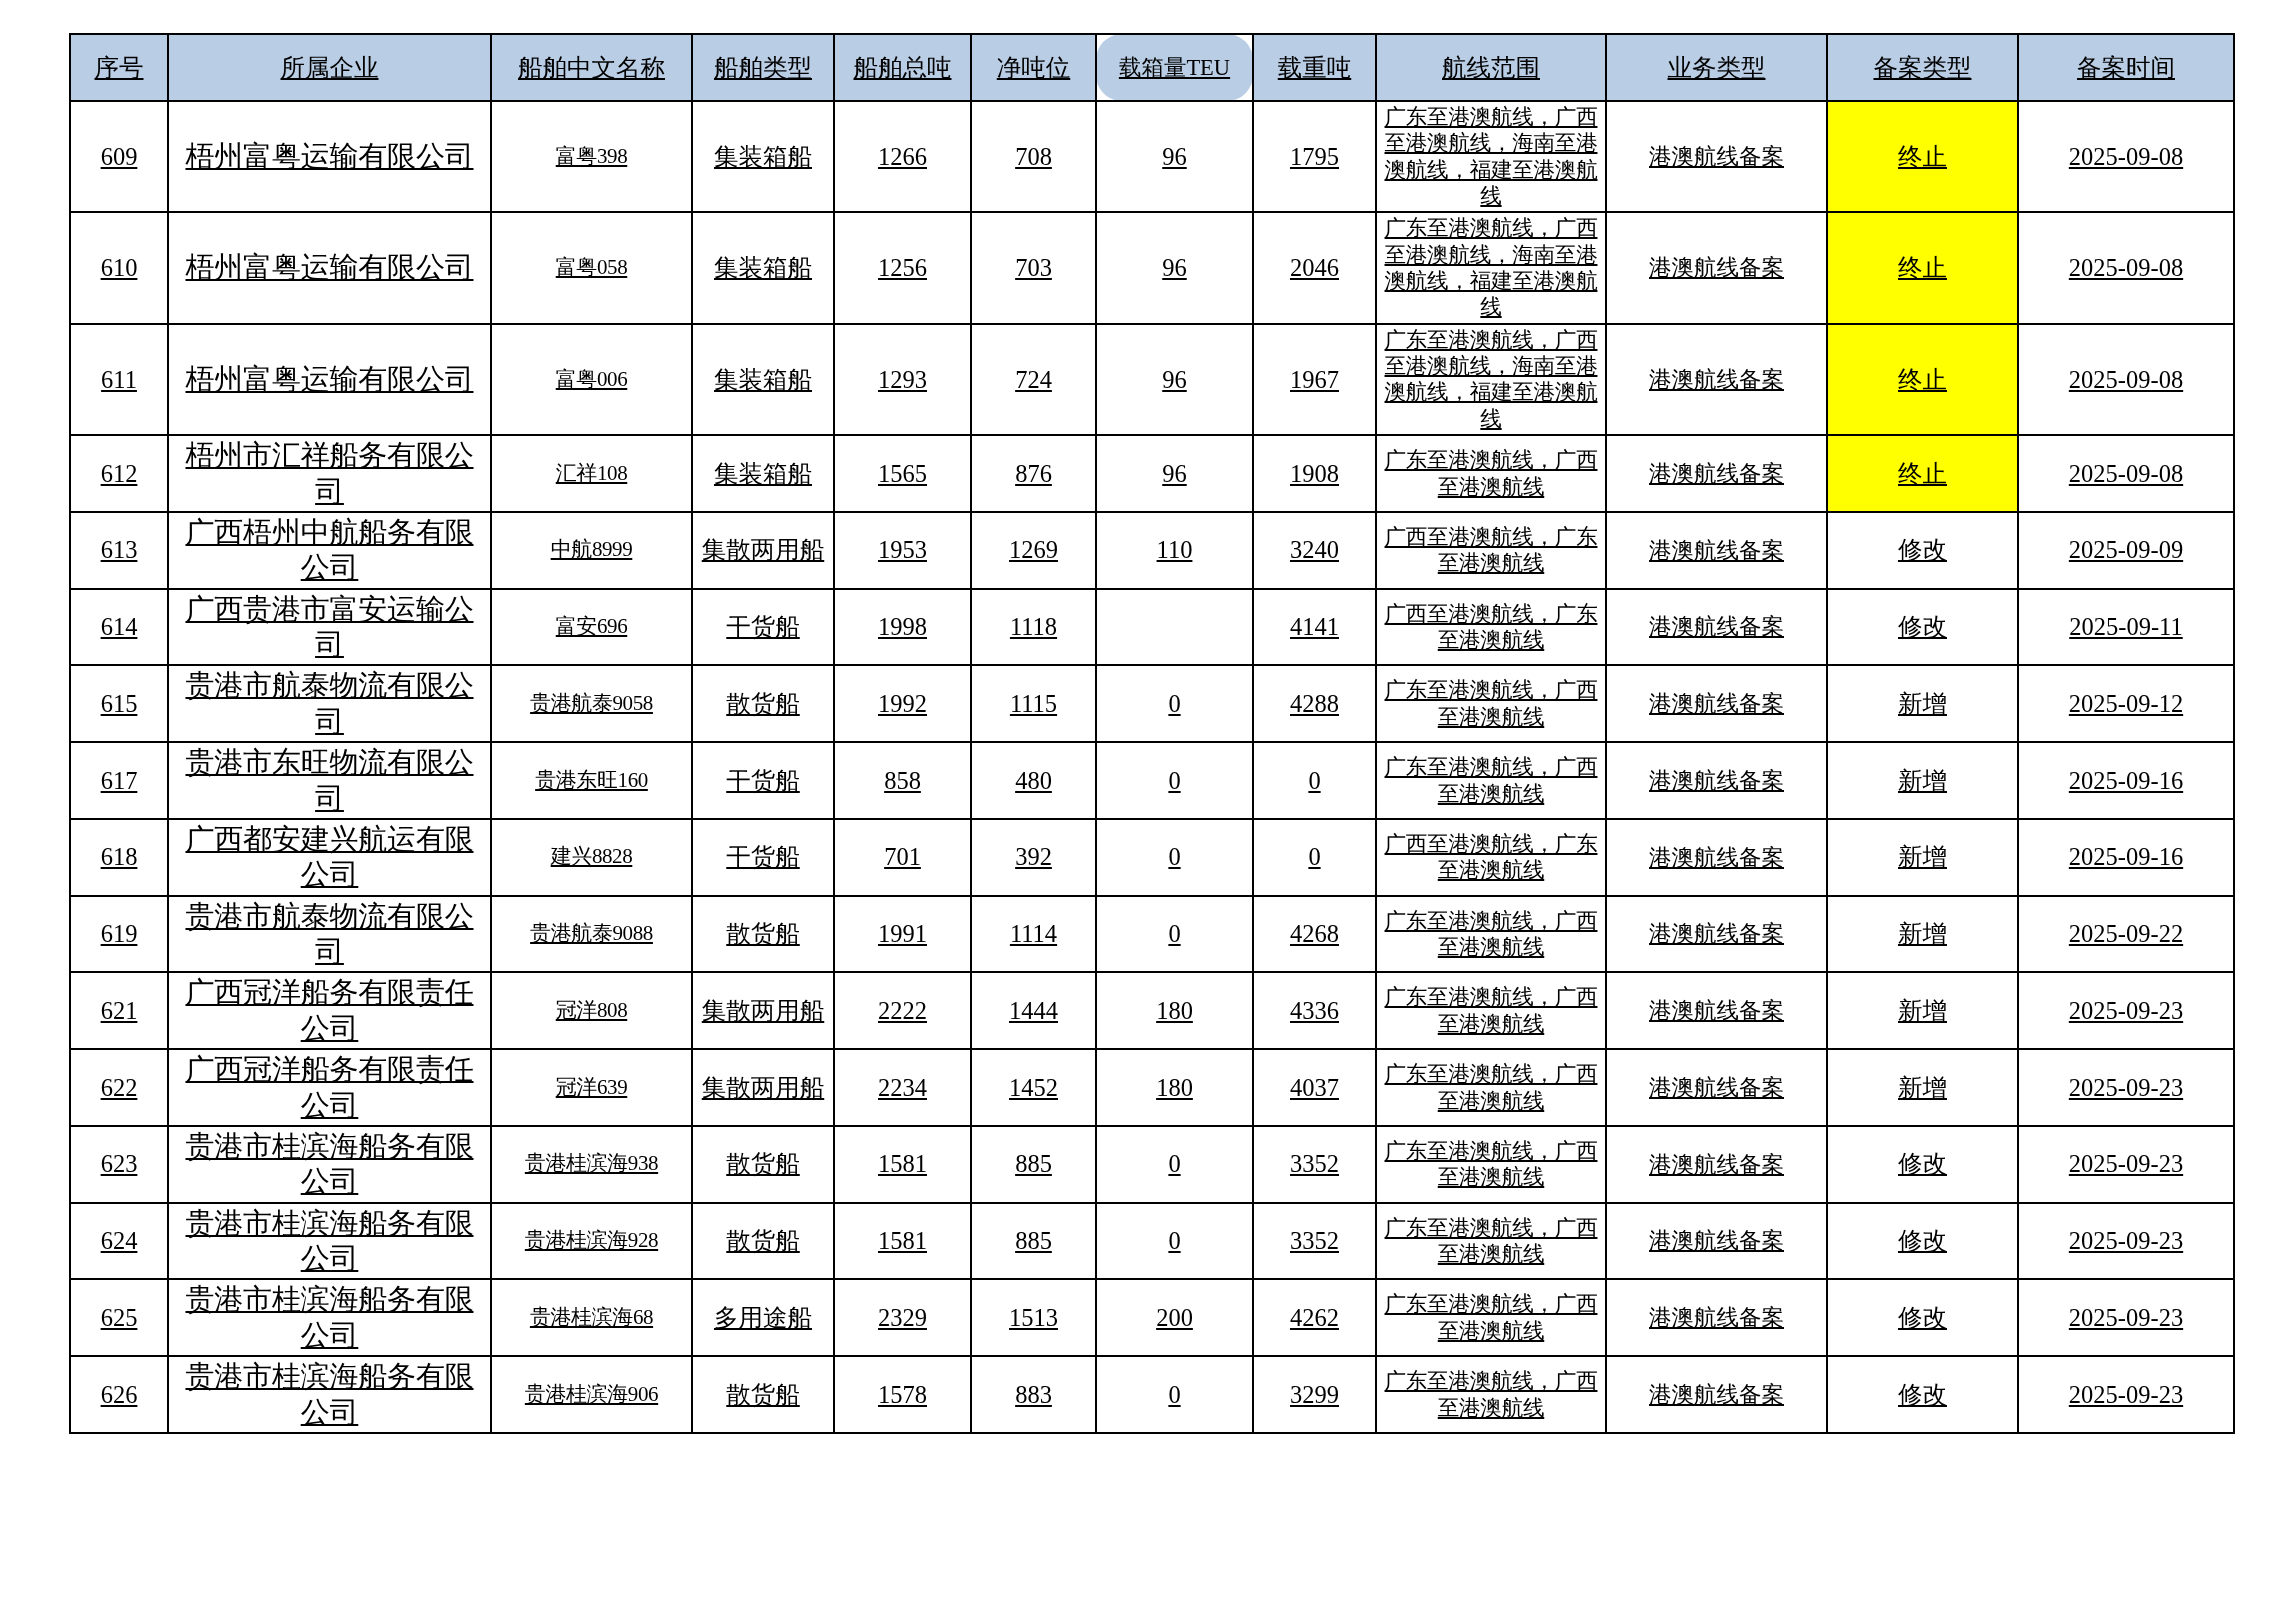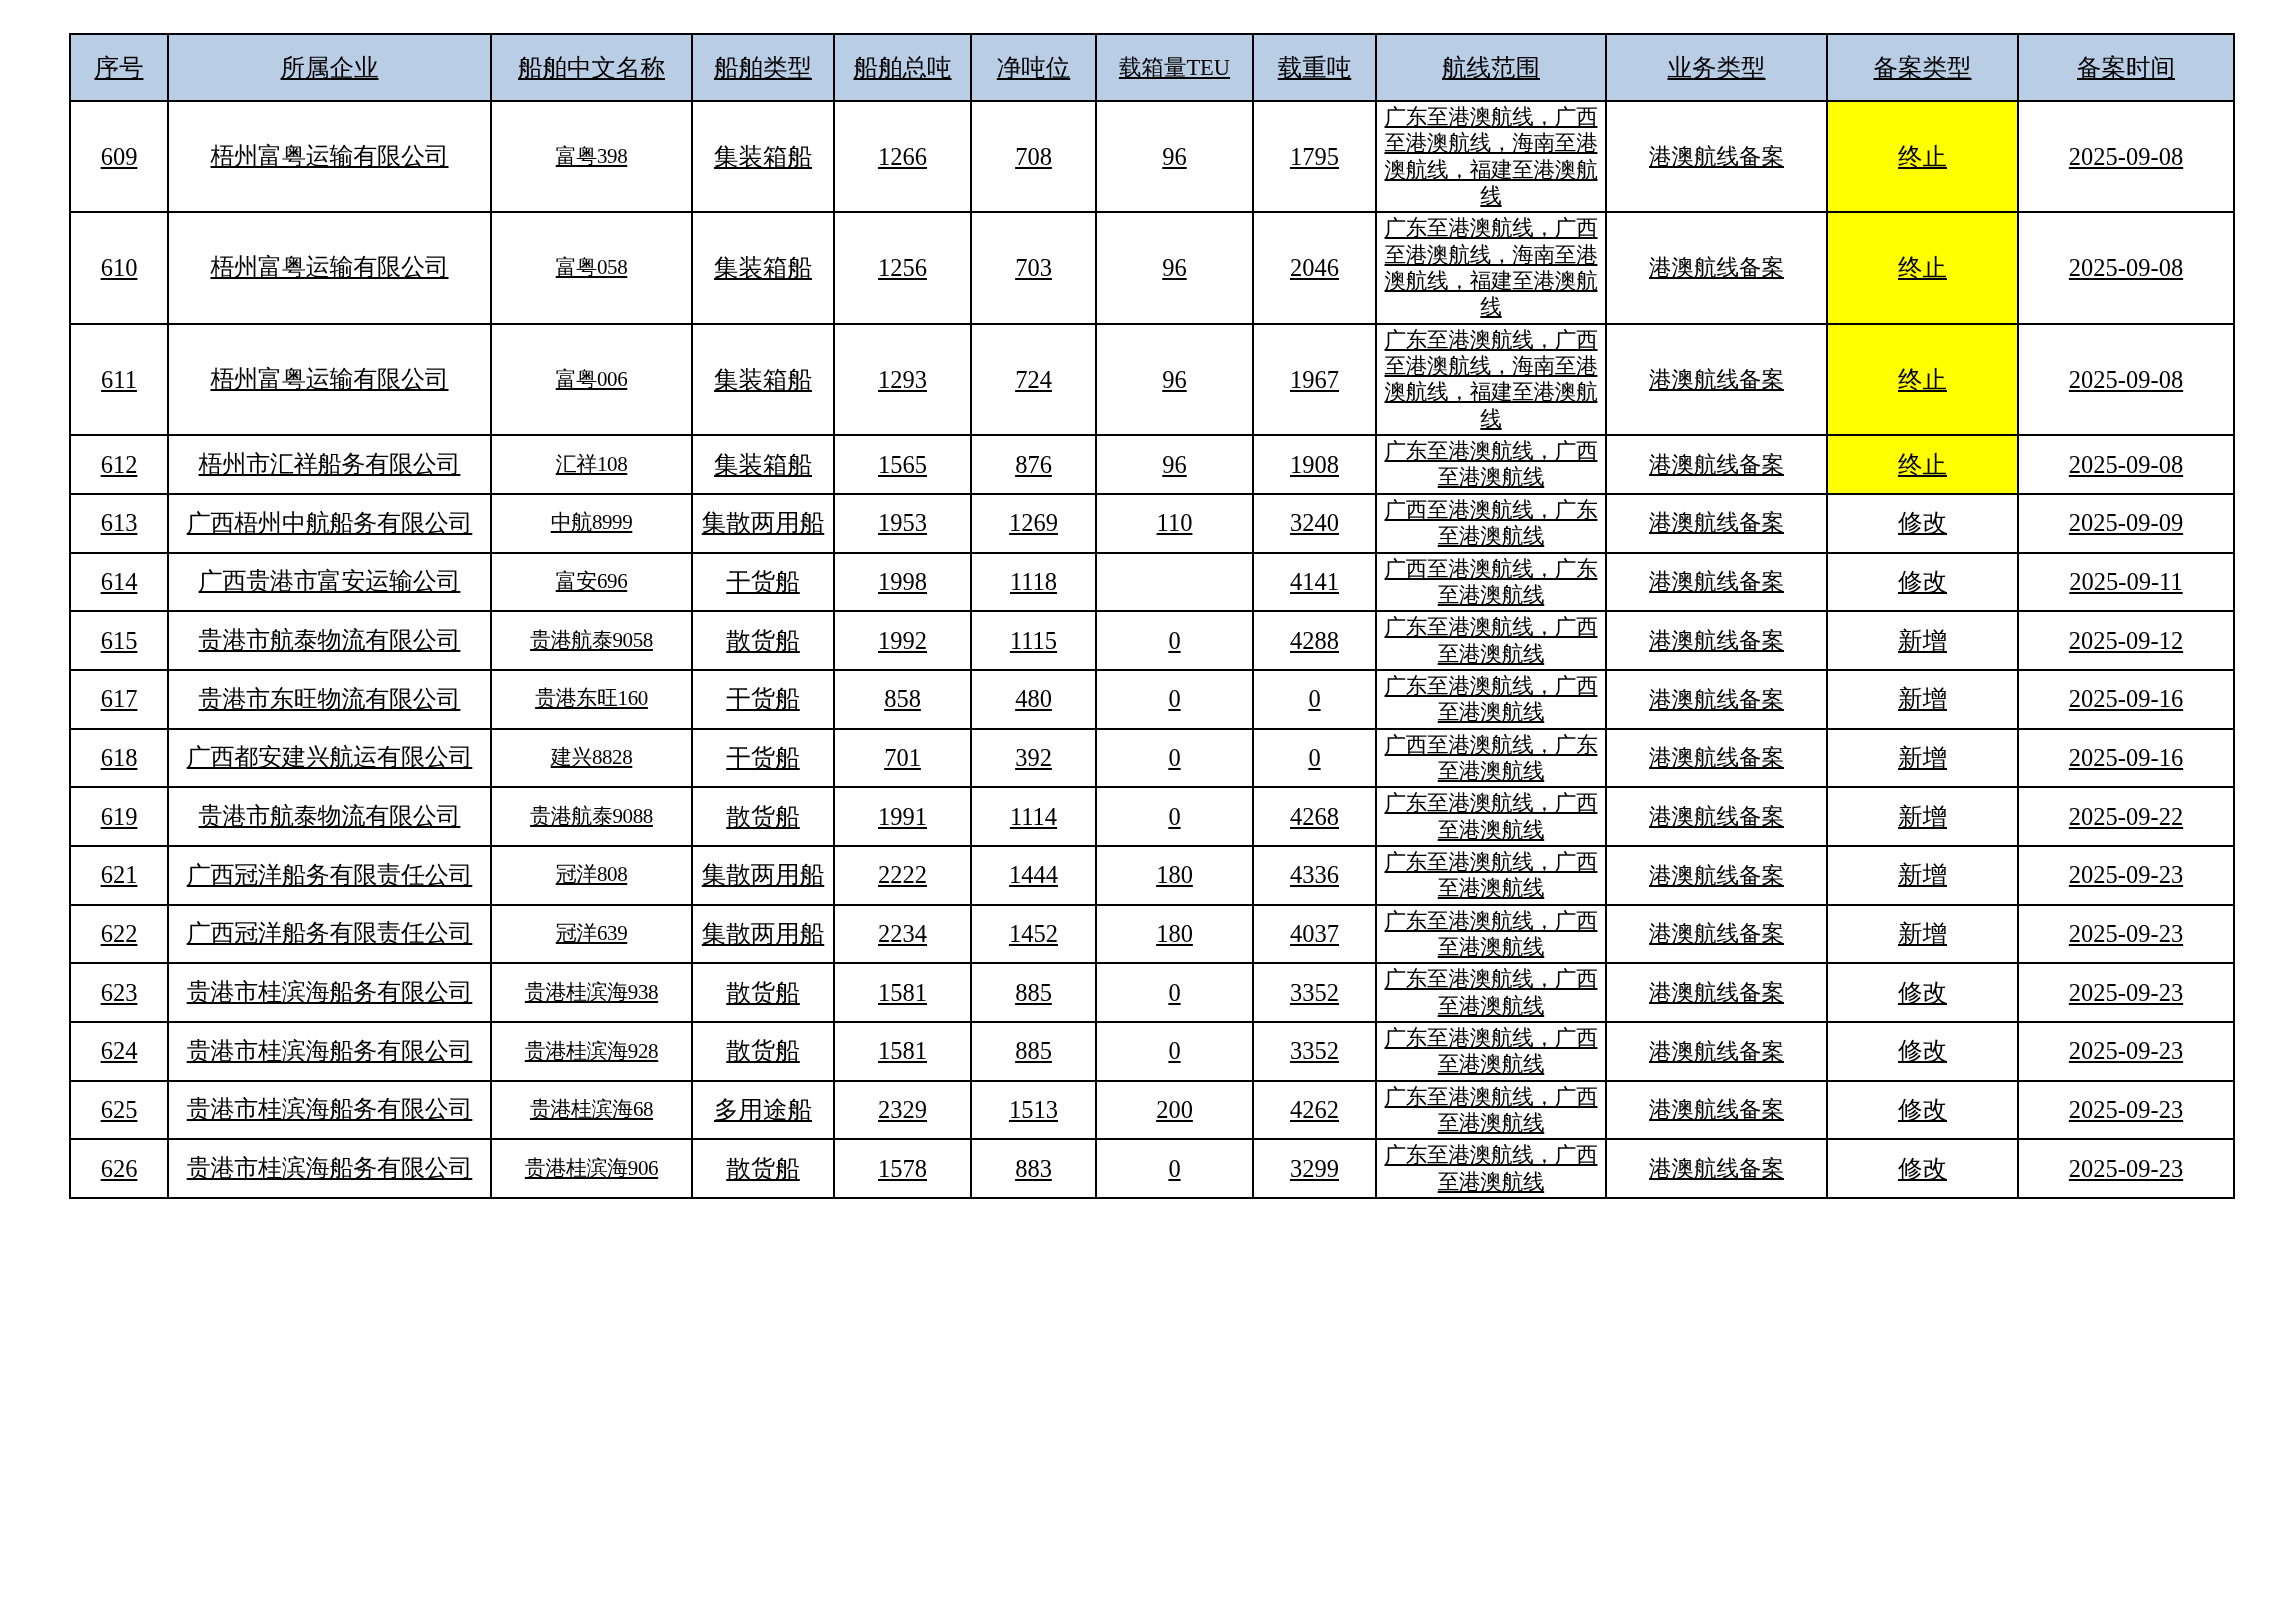--- a/index.html
+++ b/index.html
@@ -60,27 +60,27 @@
   col.c-record   { width: 191px; }
   col.c-date     { width: 216px; }
 
   td.route {
     font-size: 21.6px;
     line-height: 1.2;
     padding: 0 3.9px;
     letter-spacing: -0.3px;
   }
   td.biz { font-size: 22.5px; white-space: nowrap; }
-  td.company { font-size: 24px; letter-spacing: -0.2px; }
+  td.company { font-size: 29px; letter-spacing: -0.2px; }
   td.shipname { font-size: 21px; letter-spacing: -0.4px; white-space: nowrap; }
   td.date { font-size: 24.5px; white-space: nowrap; }
   td.rectype-terminate {
     background: #ffff00;
   }
-  th.teu-head { font-size: 22.5px; }
+  th.teu-head { font-size: 22.5px; border-radius: 26px; }
   .tall-row td { height: 86px; }
   .mid-row td { height: 55px; }
 </style>
 </head>
 <body>
 
 <div class="page">
   <table class="registry">
     <colgroup>
       <col class="c-seq">

